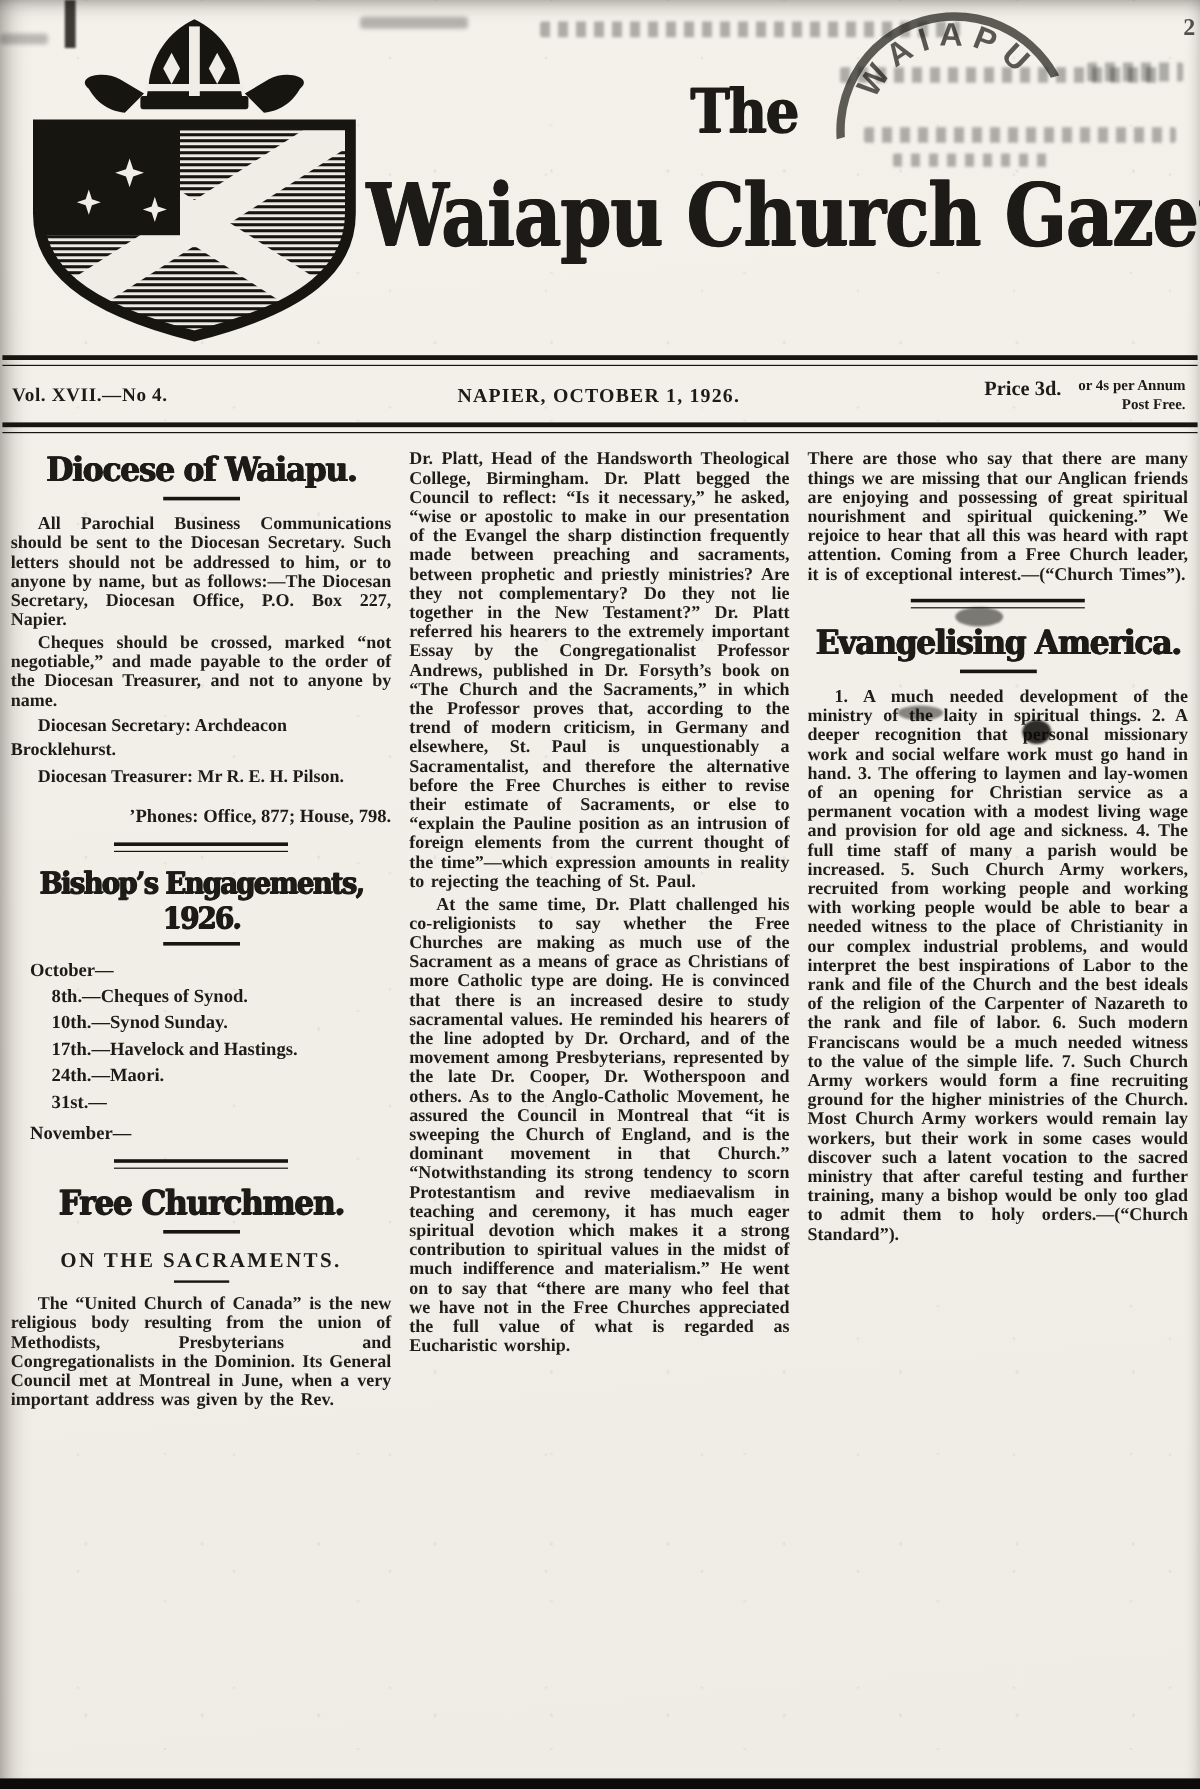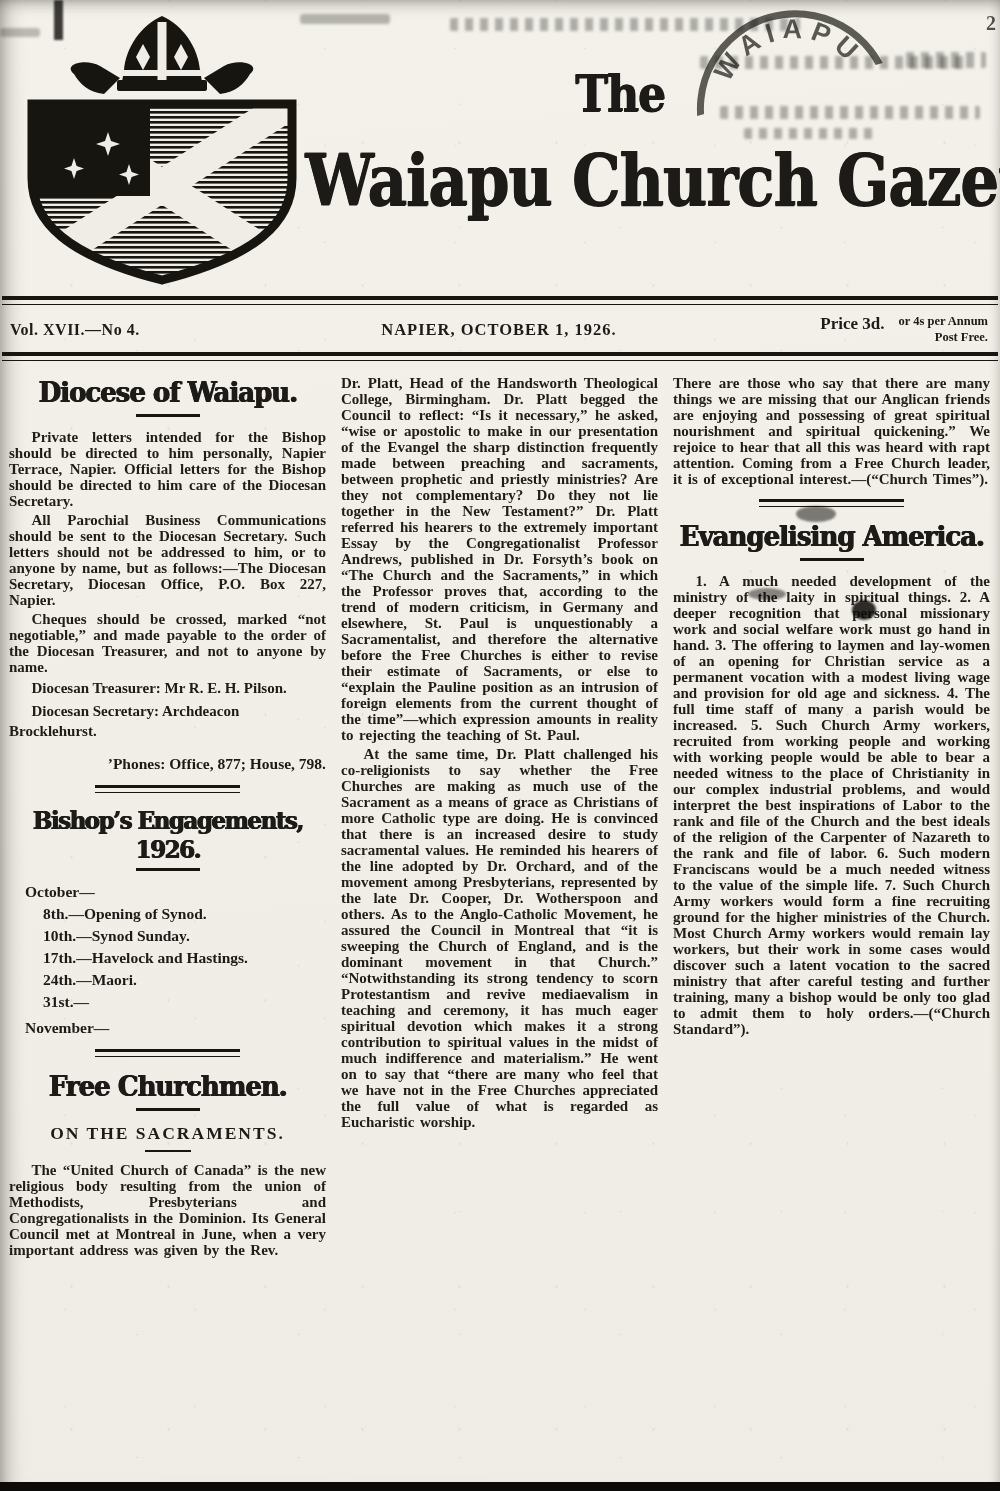--- a/index.html
+++ b/index.html
@@ -157,36 +157,35 @@
   </div>
 
   <div class="rule-full"></div>
 
   <main class="columns">
 
     <section class="col">
       <article>
         <h2 class="head blackletter">Diocese of Waiapu.</h2>
         <div class="head-rule"></div>
-        <p class="body">Private letters intended for the Bishop should be directed to him personally, Napier Terrace, Napier. Official letters for the Bishop should be directed to him care of the Diocesan Secretary.</p>
         <p class="body">All Parochial Business Communications should be sent to the Diocesan Secretary. Such letters should not be addressed to him, or to anyone by name, but as follows:—The Diocesan Secretary, Diocesan Office, P.O. Box 227, Napier.</p>
         <p class="body">Cheques should be crossed, marked “not negotiable,” and made payable to the order of the Diocesan Treasurer, and not to anyone by name.</p>
+        <p class="contact">Diocesan Secretary: Archdeacon Brocklehurst.</p>
         <p class="contact">Diocesan Treasurer: Mr R. E. H. Pilson.</p>
-        <p class="contact">Diocesan Secretary: Archdeacon Brocklehurst.</p>
         <p class="phones">’Phones: Office, 877; House, 798.</p>
       </article>
 
       <div class="rule-short"></div>
 
       <article>
         <h2 class="head blackletter small">Bishop’s Engagements, 1926.</h2>
         <div class="head-rule"></div>
         <p class="month">October—</p>
         <ul class="engagements">
-          <li>8th.—Opening of Synod.</li>
+          <li>8th.—Cheques of Synod.</li>
           <li>10th.—Synod Sunday.</li>
           <li>17th.—Havelock and Hastings.</li>
           <li>24th.—Maori.</li>
           <li>31st.—</li>
         </ul>
         <p class="month">November—</p>
       </article>
 
       <div class="rule-short"></div>
 

